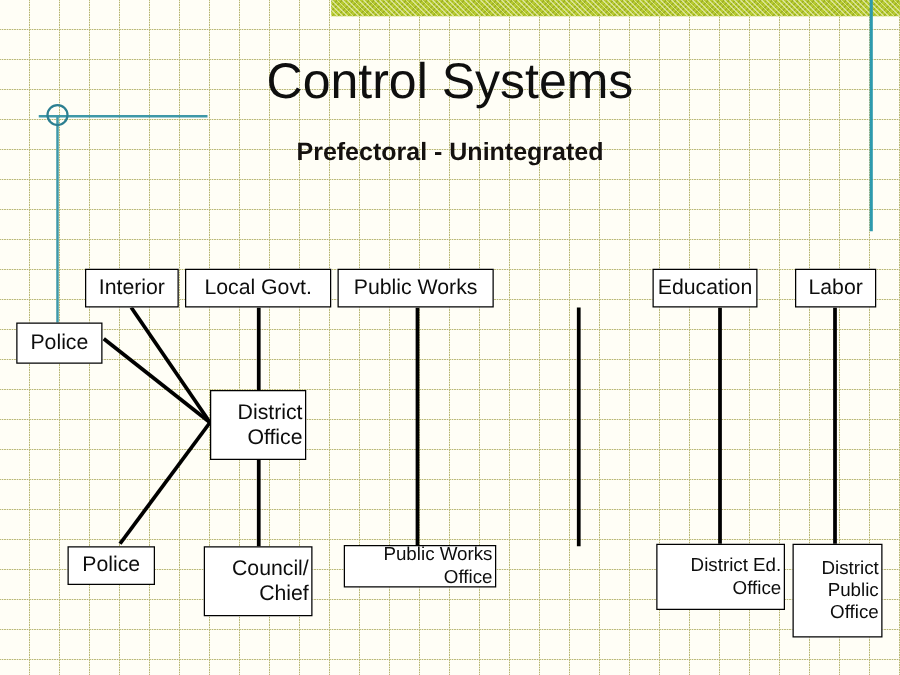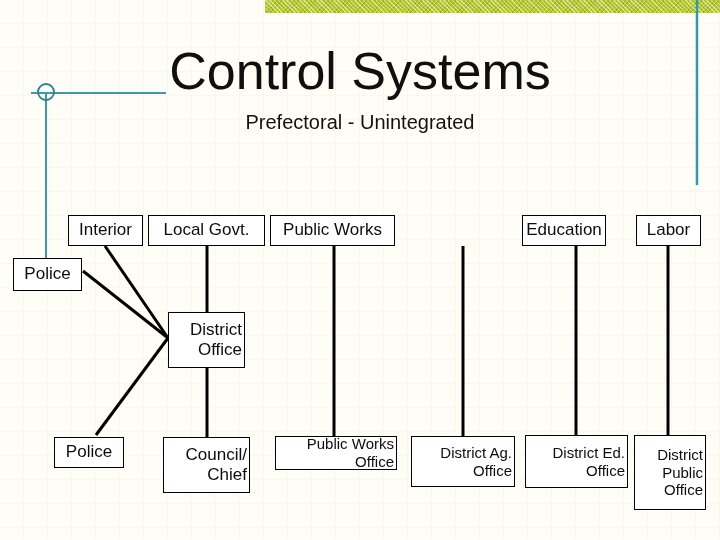--- a/index.html
+++ b/index.html
@@ -15,25 +15,25 @@
   }
   .band{
     position:absolute;left:265px;top:0;width:455px;height:13px;z-index:1;
     background-color:#b7cb31;
     background-image:
       repeating-linear-gradient(45deg, rgba(255,255,240,.5) 0 1px, rgba(255,255,240,0) 1px 3px),
       repeating-linear-gradient(135deg, rgba(120,138,20,.4) 0 1px, rgba(0,0,0,0) 1px 3px);
   }
   .title{
     position:absolute;top:42px;left:0;width:720px;text-align:center;
-    font-size:52px;line-height:1.15;color:#0f0f0f;z-index:2;
+    font-size:40px;line-height:1.15;color:#0f0f0f;z-index:2;
   }
   .subtitle{
     position:absolute;top:111px;left:0;width:720px;text-align:center;
-    font-size:20px;font-weight:normal;line-height:1.15;color:#151110;z-index:2;
+    font-size:20px;font-weight:bold;line-height:1.15;color:#151110;z-index:2;
   }
   svg.lines{position:absolute;left:0;top:0;z-index:3;}
   .box{
     position:absolute;z-index:4;background:#ffffff;border:1px solid #000;
     display:flex;align-items:center;justify-content:center;text-align:right;
     font-size:17px;line-height:1.18;color:#0d0d0d;box-sizing:border-box;padding:1px 2px;
   }
   .box.small{font-size:15px;}
 </style>
 </head>
@@ -89,23 +89,20 @@
 
   <div class="box" style="left:54px;top:437px;width:70px;height:31px;">
       <span>Police</span>
     </div>
   <div class="box" style="left:163px;top:437px;width:87px;height:56px;">
       <span>Council/ Chief</span>
     </div>
   <div class="box small" style="left:275px;top:436px;width:122px;height:34px;">
       <span>Public Works Office</span>
     </div>
-  <div class="box small" style="left:411px;top:436px;width:104px;height:51px;">
-      <span>District Ag. Office</span>
-    </div>
   <div class="box small" style="left:525px;top:435px;width:103px;height:53px;">
       <span>District Ed. Office</span>
     </div>
   <div class="box small" style="left:634px;top:435px;width:72px;height:75px;">
       <span>District Public Office</span>
     </div>
 
 </div>
 
 </body></html>

